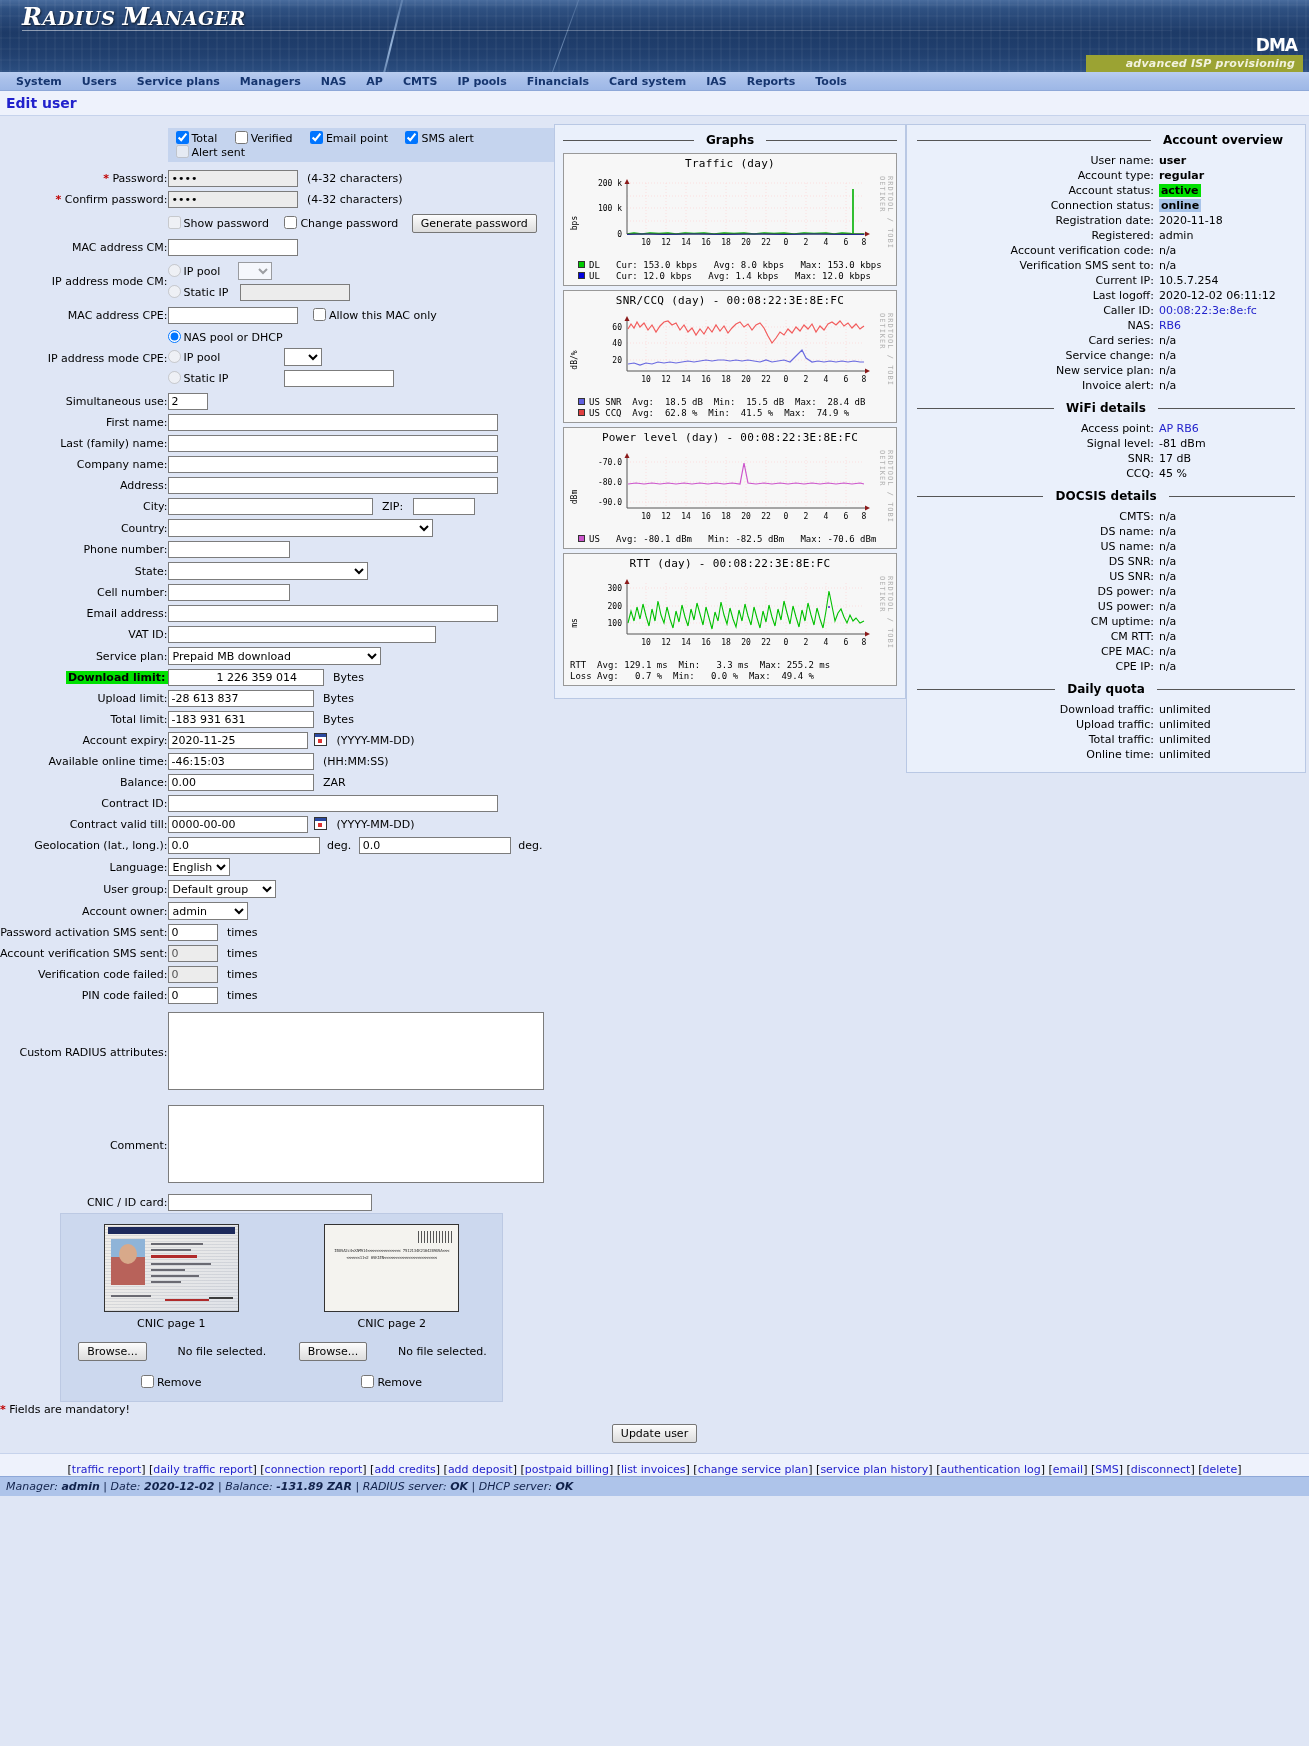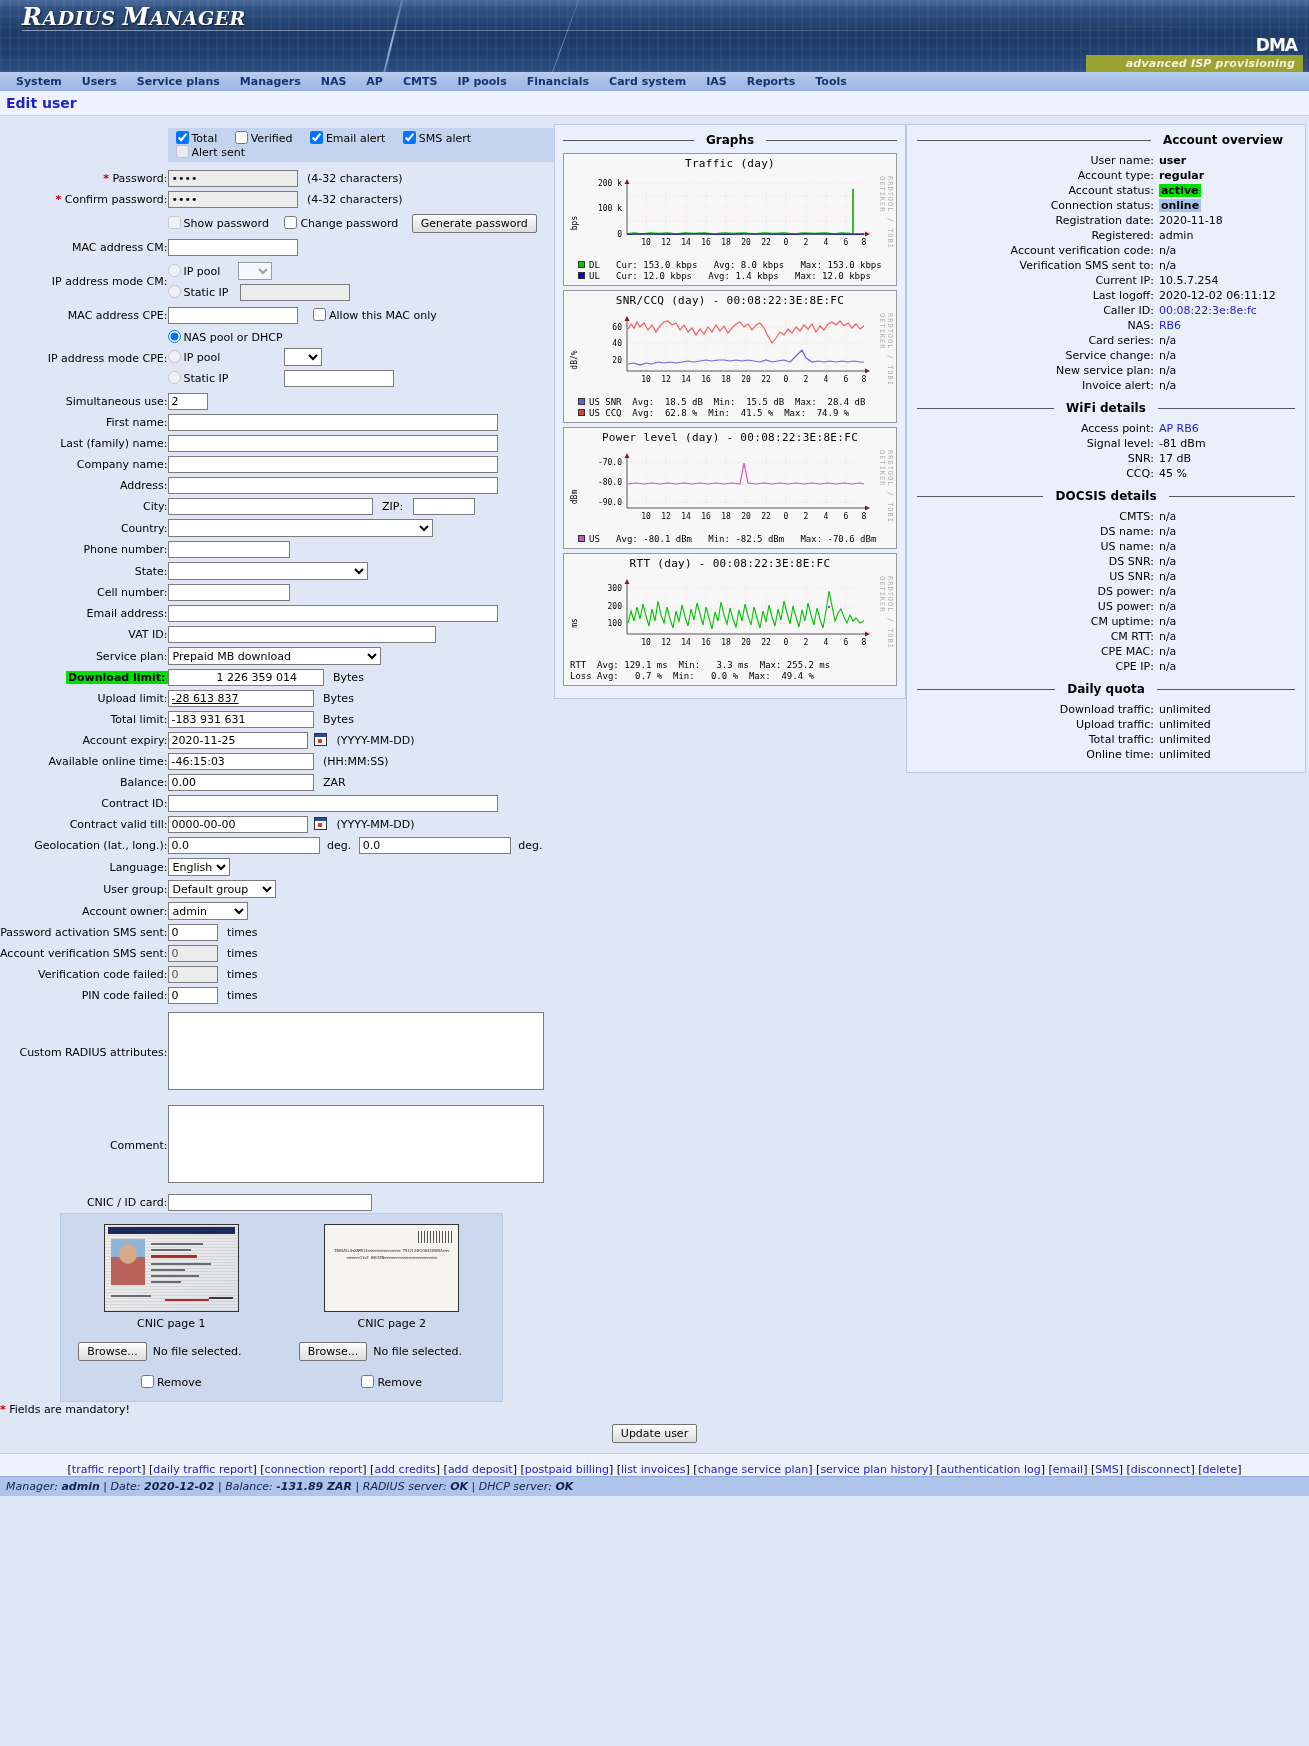--- a/index.html
+++ b/index.html
@@ -196,21 +196,21 @@
     background:#ccd8ee; border:1px solid #bcc9e3;
     width:443px; margin-left:60px; padding:10px 0 12px 0;
     display:flex; justify-content:space-around;
   }
   .cnic-col{ text-align:center; width:190px; }
   .cnic-img{
     width:135px; height:88px; border:1px solid #333; margin:0 auto;
     background:#e8e4dd; position:relative; overflow:hidden;
   }
   .cnic-cap{ font-size:11px; margin-top:5px; }
-  .cnic-row{ margin-top:12px; display:flex; align-items:center; gap:6px; justify-content:flex-start; padding-left:2px;}
+  .cnic-row{ margin-top:12px; display:flex; align-items:center; gap:6px; justify-content:space-between; padding-left:2px;}
   .cnic-rm{ margin-top:14px; }
 
   
   .idc-a{position:absolute;inset:0;background:
       repeating-linear-gradient(0deg,rgba(120,130,150,.18) 0 1px,transparent 1px 3px),
       linear-gradient(135deg,#f2efe9,#dfe2e8);}
   .idc-a .hdr{position:absolute;top:2px;left:3px;right:3px;height:7px;background:#1d2a5c;}
   .idc-a .photo{position:absolute;left:6px;top:14px;width:34px;height:46px;
       background:linear-gradient(180deg,#8fb4d8 0 40%,#b8625a 40% 100%);}
   .idc-a .photo:after{content:"";position:absolute;left:8px;top:5px;width:18px;height:20px;border-radius:50%;background:#d8a98a;}
@@ -279,21 +279,21 @@
   <div class="col-form">
     <table class="form">
 
       <tbody>
           <tr>
             <td class="lbl"></td>
             <td class="fld">
         <div class="checkbar">
           <label><input type="checkbox" checked="" style=""><span>Total</span></label>
           <label><input type="checkbox" style=""><span>Verified</span></label>
-          <label><input type="checkbox" checked="" style=""><span>Email alert</span></label>
+          <label><input type="checkbox" checked="" style=""><span>Email point</span></label>
           <label><input type="checkbox" checked="" style=""><span>SMS alert</span></label>
           <label><input type="checkbox" disabled="" style=""><span>Alert sent</span></label>
         </div>
       </td>
           </tr>
 
       <tr>
         <td class="lbl"><span class="star">*</span> <span>Password:</span></td>
         <td class="fld">
           <input type="text" class="grey" style="width: 130px;" value="••••">
@@ -419,21 +419,21 @@
       <tr>
         <td class="lbl"><span class="hl-green">Download limit:</span></td>
         <td class="fld">
           <input type="text" style="width: 156px; padding-left: 48px;" value="1 226 359 014">
           <span class="unit">Bytes</span>
         </td>
       </tr>
       <tr>
         <td class="lbl">Upload limit:</td>
         <td class="fld">
-          <input type="text" style="width: 146px; text-decoration: underline;" value="-28 613 837">
+          <input type="text" style="width: 146px;" value="-28 613 837">
           <span class="unit">Bytes</span>
         </td>
       </tr>
       <tr>
         <td class="lbl">Total limit:</td>
         <td class="fld">
           <input type="text" style="width: 146px;" value="-183 931 631">
           <span class="unit">Bytes</span>
         </td>
       </tr>

